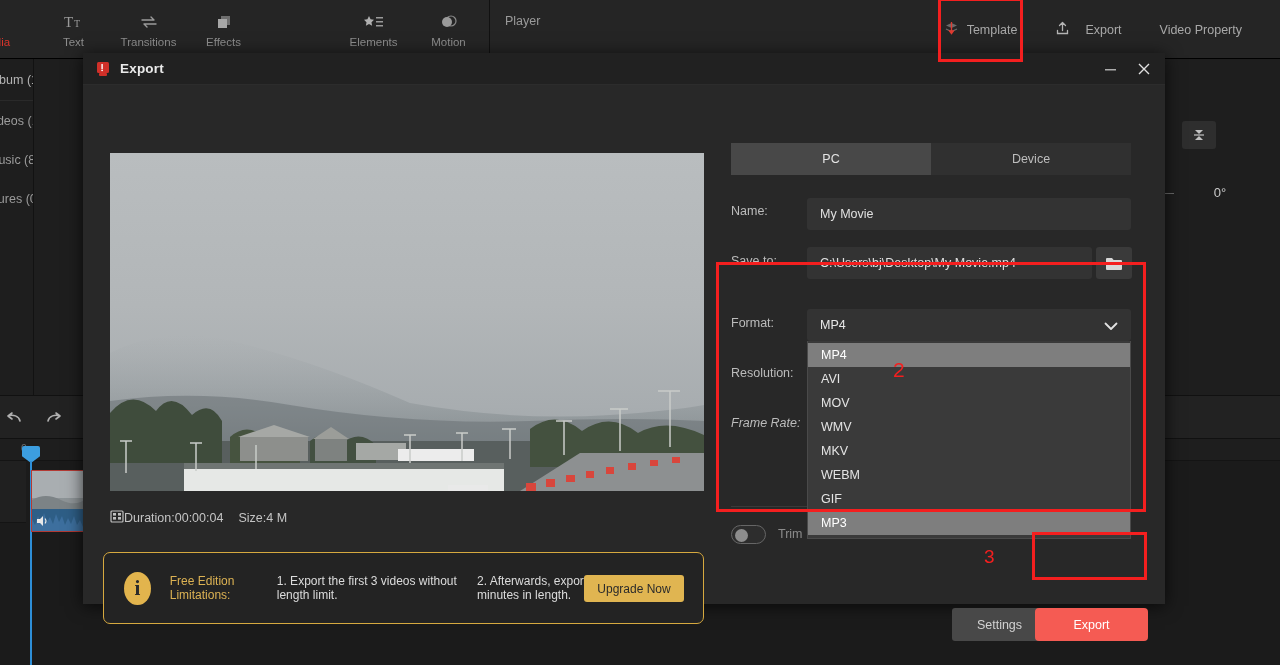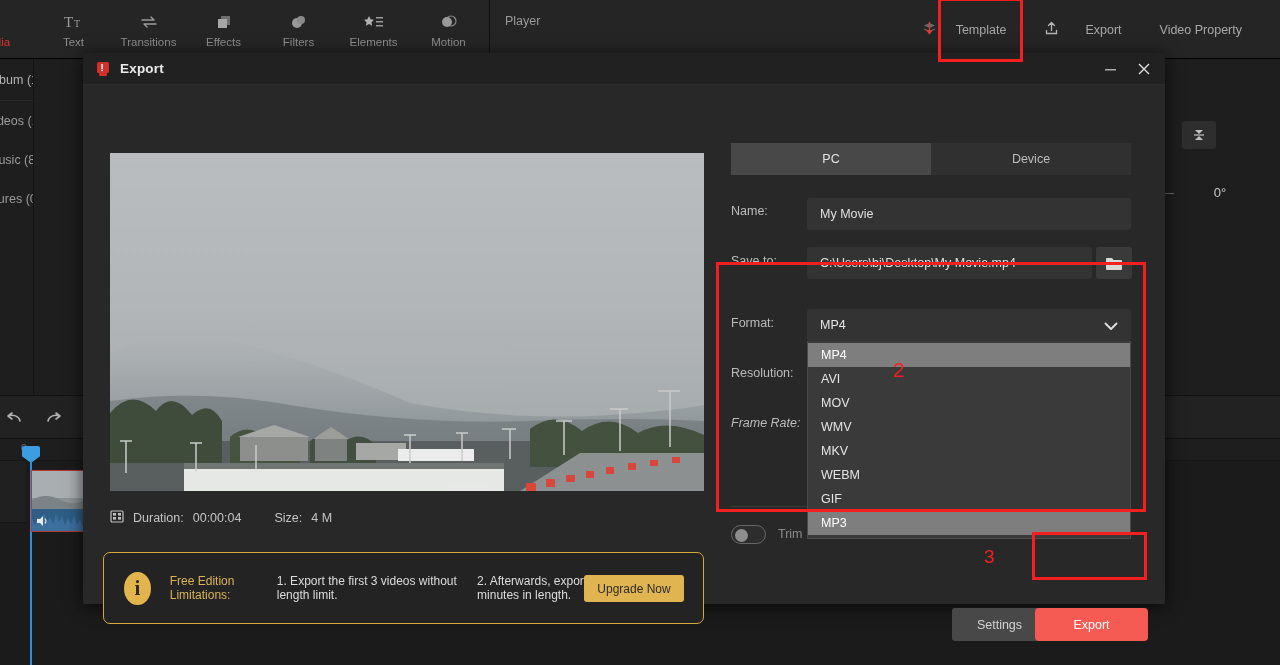--- a/index.html
+++ b/index.html
@@ -27,21 +27,21 @@
     font-size:11.5px; color:#8e8e8e; gap:3px; cursor:default;
   }
   .tb-item.active { color:#d9352c; }
   .tb-item .ic { height:22px; display:flex; align-items:center; justify-content:center; }
   .tb-sep { position:absolute; left:489px; top:0; width:1px; height:59px; background:#111; }
 
   .tb-player { position:absolute; left:505px; top:14px; font-size:12.5px; color:#9a9a9a; }
 
   .tb-right { position:absolute; right:0; top:0; height:59px; display:flex; align-items:center; }
   .tb-ritem {
-    display:flex; align-items:center; gap:19px;
+    display:flex; align-items:center; gap:8px;
     font-size:12.5px; color:#a8a8a8; height:59px; padding:0 16px;
   }
   .tb-ritem.boxed { position:relative; }
 
   
   .leftbar { position:absolute; left:0; top:59px; width:34px; bottom:0; background:#1e1e1e; }
   .lb-hdr { height:42px; border-bottom:1px solid #2a2a2a; display:flex; align-items:center;
             padding-left:0; font-size:12.5px; color:#b4b4b4; white-space:nowrap; overflow:hidden; }
   .lb-item { height:39px; display:flex; align-items:center; font-size:12.5px; color:#9b9b9b;
              white-space:nowrap; overflow:hidden; }
@@ -97,21 +97,21 @@
              display:flex; align-items:center; justify-content:center; color:#cfcfcf; }
   .dlg-min { right:38px; }
   .dlg-close { right:4px; }
 
   .dlg-body { position:absolute; left:0; top:32px; width:1082px; bottom:0; background:#282828; }
 
   
   .preview {
     position:absolute; left:27px; top:68px; width:594px; height:338px; overflow:hidden; background:#9aa0a4;
   }
-  .meta { position:absolute; left:27px; top:425px; display:flex; align-items:center; gap:9px;
+  .meta { position:absolute; left:27px; top:425px; display:flex; align-items:center; 
           font-size:12.5px; color:#c4c4c4; }
   .meta .sep { display:inline-block; width:15px; }
 
   .notice {
     position:absolute; left:20px; top:467px; width:601px; height:72px;
     border:1px solid #d6a93f; border-radius:7px; background:#232323;
     display:flex; align-items:center;
   }
   .notice-icon { margin-left:20px; width:33px; height:33px; border-radius:50%;
                  background:#e2b44d; display:flex; align-items:center; justify-content:center;
@@ -219,29 +219,20 @@
       <div class="tb-item" style="position:absolute;left:186px;top:0;">
         <span class="ic">
           <svg width="18" height="16" viewBox="0 0 18 16">
               <rect x="6" y="2" width="9" height="9" fill="#6f6f6f"></rect>
               <rect x="3" y="5" width="9" height="9" fill="#a7a7a7"></rect>
             </svg>
         </span>
         <span>Effects</span>
       </div>
 
-      <div class="tb-item" style="position:absolute;left:261px;top:0;">
-        <span class="ic">
-          <svg width="18" height="16" viewBox="0 0 18 16">
-              <circle cx="7" cy="9" r="5" fill="#9a9a9a"></circle>
-              <circle cx="11" cy="6" r="4" fill="#8a8a8a"></circle>
-            </svg>
-        </span>
-        <span>Filters</span>
-      </div>
 
       <div class="tb-item" style="position:absolute;left:336px;top:0;">
         <span class="ic">
           <svg width="22" height="16" viewBox="0 0 22 16">
               <path d="M6 2l1.6 3.3L11 5.8 8.5 8.2 9.1 11.7 6 10 2.9 11.7 3.5 8.2 1 5.8l3.4-.5z" fill="#b0b0b0"></path>
               <rect x="13" y="3" width="7" height="1.5" fill="#9a9a9a"></rect>
               <rect x="13" y="7" width="7" height="1.5" fill="#9a9a9a"></rect>
               <rect x="13" y="11" width="7" height="1.5" fill="#9a9a9a"></rect>
             </svg>
         </span>

